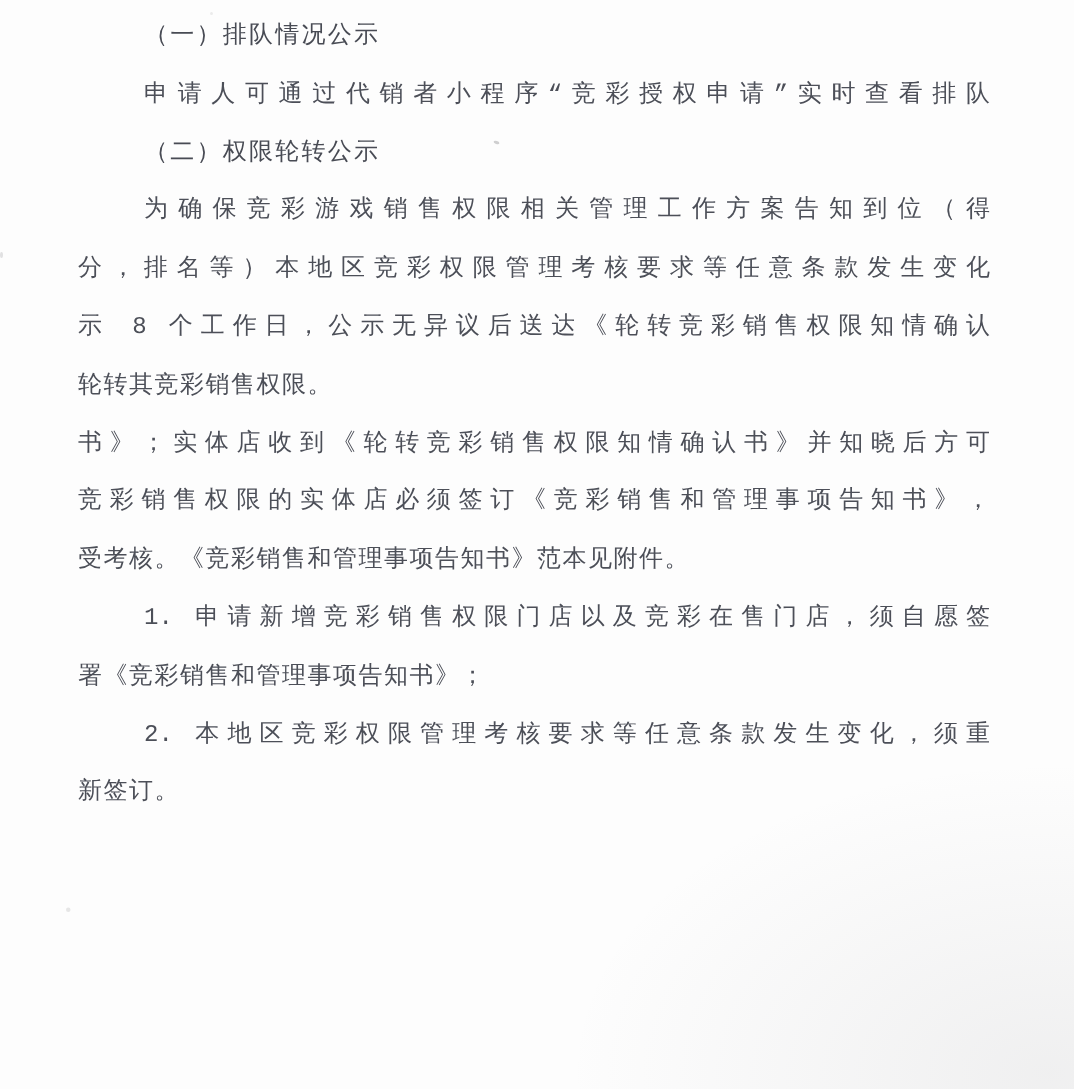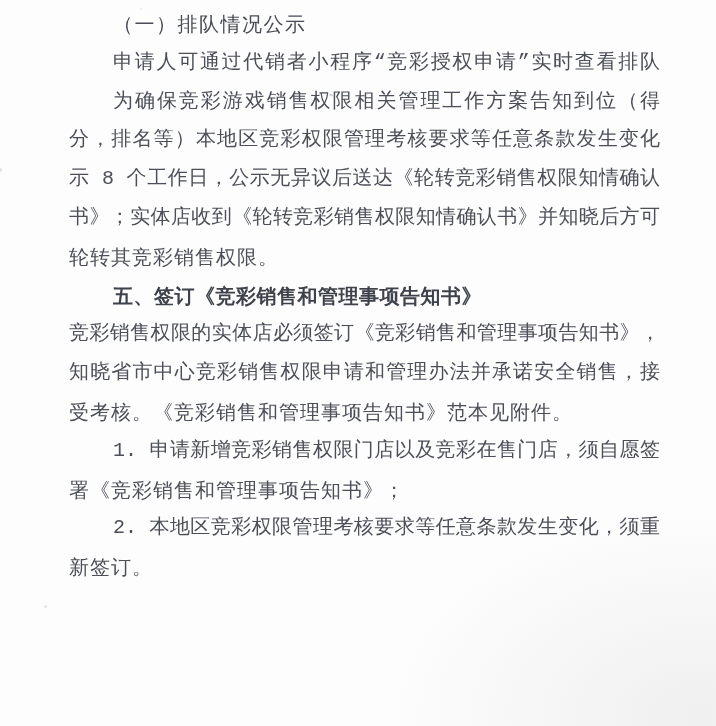--- a/index.html
+++ b/index.html
@@ -26,28 +26,27 @@
     background: radial-gradient(ellipse at 95% 95%, rgba(120,120,125,0.10), rgba(120,120,125,0.0) 70%);
     pointer-events: none;
   }
   .text-column {
     position: absolute;
     left: 52px;
     top: 5px;
     width: 608px;
   }
   .line {
-    font-size: 20px;
+    font-size: 16px;
     line-height: 38.8px;
     height: 38.8px;
     color: #4c4f58;
     letter-spacing: 1px;
     white-space: nowrap;
     text-rendering: optimizeLegibility;
-    margin-left: 17px;
   }
   .line.justify {
     white-space: normal;
     letter-spacing: 0;
     text-align: justify;
     text-align-last: justify;
     font-family: Liberation Mono, monospace;
     -moz-text-align-last: justify;
   }
   .line.indent {
@@ -76,28 +75,27 @@
   .speck.s4 { left: 140px; top: 8px;   width: 2px; height: 2px; opacity: .4; }
 </style>
 </head>
 <body>
 
 <div class="page">
   <div class="text-column">
 
   <div class="line subheading indent">（一）排队情况公示</div>
       <div class="line body indent justify">申请人可通过代销者小程序“竞彩授权申请”实时查看排队</div>
+      <div class="line subheading indent">（二）权限轮转公示</div>
       <div class="line body indent justify">为确保竞彩游戏销售权限相关管理工作方案告知到位（得</div>
       <div class="line body justify">分，排名等）本地区竞彩权限管理考核要求等任意条款发生变化</div>
       <div class="line body justify">示 8 个工作日，公示无异议后送达《轮转竞彩销售权限知情确认</div>
+      <div class="line body">轮转其竞彩销售权限。</div>
       <div class="line body justify">书》；实体店收到《轮转竞彩销售权限知情确认书》并知晓后方可</div>
-      <div class="line body">轮转其竞彩销售权限。</div>
-      <div class="line heading indent">五、签订《竞彩销售和管理事项告知书》</div>
       <div class="line body justify">竞彩销售权限的实体店必须签订《竞彩销售和管理事项告知书》，</div>
-      <div class="line body justify">知晓省市中心竞彩销售权限申请和管理办法并承诺安全销售，接</div>
       <div class="line body">受考核。《竞彩销售和管理事项告知书》范本见附件。</div>
       <div class="line body indent justify">1. 申请新增竞彩销售权限门店以及竞彩在售门店，须自愿签</div>
       <div class="line body">署《竞彩销售和管理事项告知书》；</div>
       <div class="line body indent justify">2. 本地区竞彩权限管理考核要求等任意条款发生变化，须重</div>
       <div class="line body">新签订。</div>
     </div>
   <div class="speck s1"></div>
   <div class="speck s2"></div>
   <div class="speck s3"></div>
   <div class="speck s4"></div>

